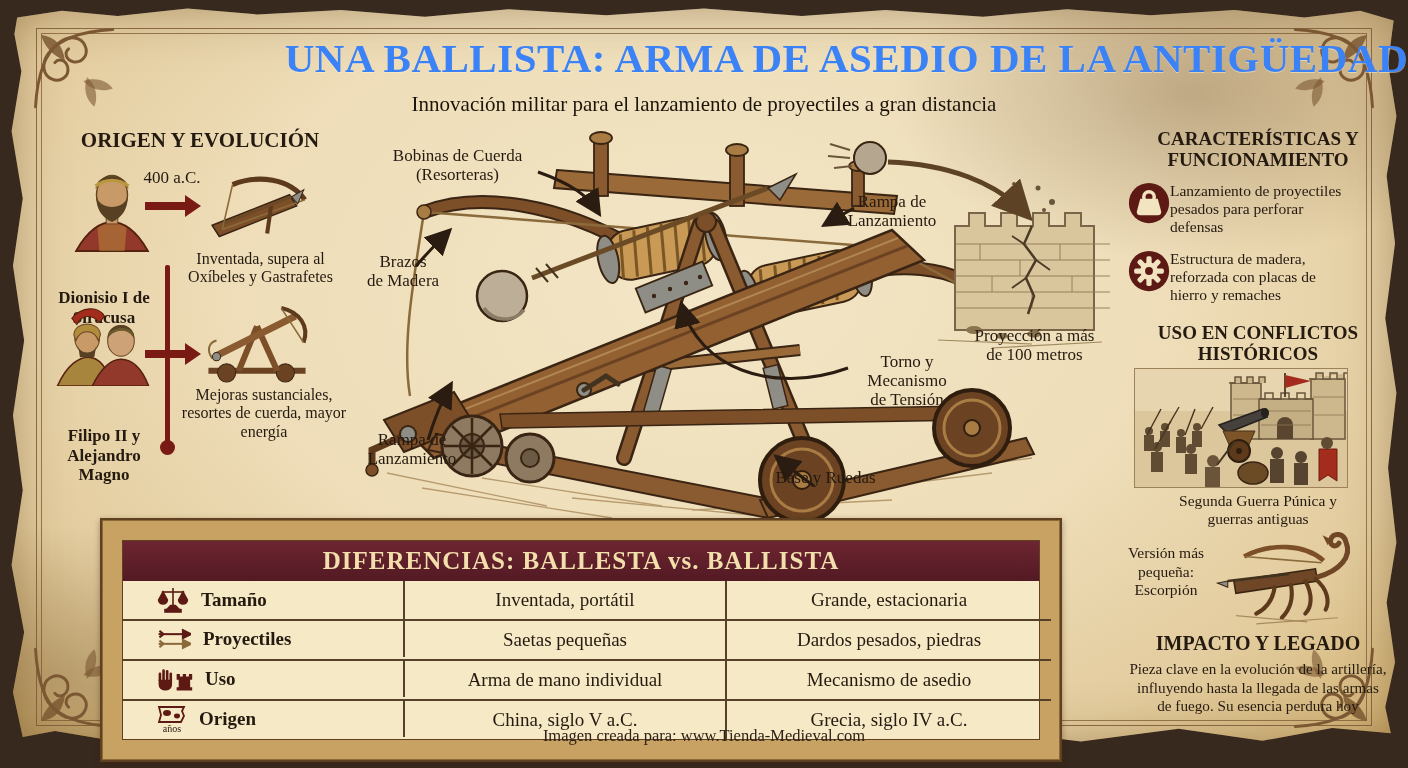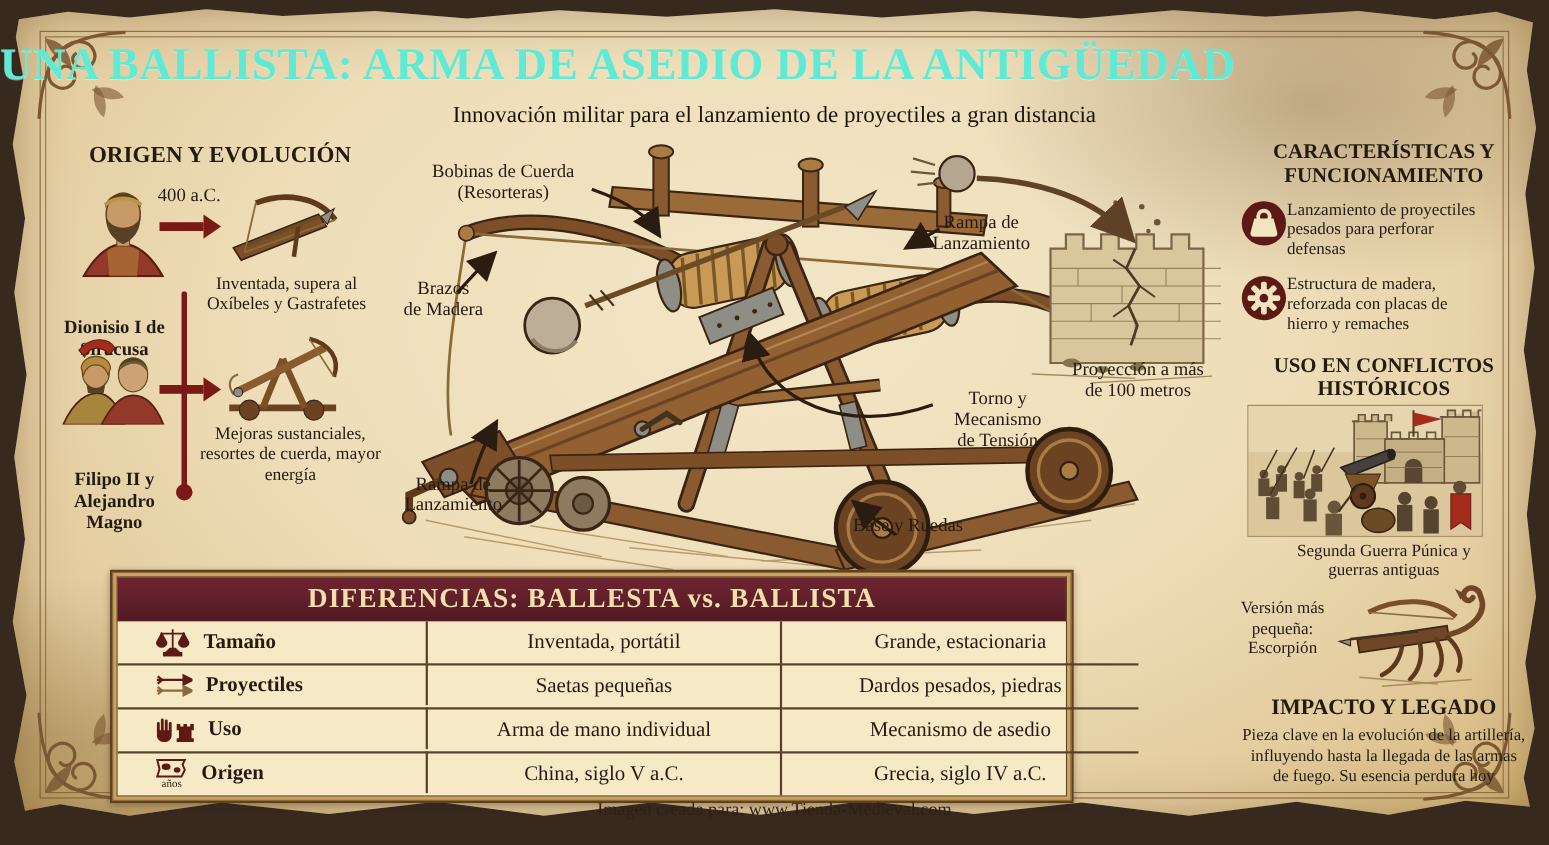--- a/index.html
+++ b/index.html
@@ -13,22 +13,22 @@
     clip-path:polygon(0.8% 1.8%,4% .9%,8% 1.6%,13% .6%,18% 1.4%,24% .8%,30% 1.7%,36% .7%,43% 1.5%,50% .6%,57% 1.6%,63% .8%,70% 1.7%,76% .7%,82% 1.5%,88% .8%,93% 1.8%,97% .9%,99.4% 2.2%,99% 8%,99.6% 15%,98.9% 23%,99.5% 32%,98.8% 42%,99.6% 52%,99% 62%,99.6% 72%,98.9% 80%,99.5% 88%,98.8% 94%,99.2% 97.5%,95% 96.8%,90% 98.5%,84% 96.9%,77% 98.6%,70% 97%,63% 98.4%,56% 96.8%,49% 98.5%,42% 97%,35% 98.6%,28% 96.9%,21% 98.4%,14% 97%,8% 98.6%,3.5% 97.2%,1.2% 98%,0.5% 92%,1.3% 84%,0.4% 75%,1.2% 65%,0.5% 55%,1.3% 45%,0.5% 35%,1.2% 26%,0.4% 17%,1.1% 9%,0.6% 4%);
     box-shadow:inset 0 0 55px rgba(95,62,22,.5);}
   .frame{position:absolute;left:36px;top:28px;right:36px;bottom:42px;border:1.5px solid rgba(123,88,51,.85);pointer-events:none;}
   .frame::before{content:"";position:absolute;inset:4px;border:1px solid rgba(123,88,51,.75);}
   .corner{position:absolute;width:92px;height:92px;color:#7b5833;}
   .c-tl{left:30px;top:24px;}
   .c-tr{right:30px;top:24px;transform:scaleX(-1);}
   .c-bl{left:30px;bottom:36px;transform:scaleY(-1);}
   .c-br{right:30px;bottom:36px;transform:scale(-1,-1);}
   .pre{white-space:pre-line;}
-  .title{position:absolute;left:0;right:0;top:34px;text-align:left;font-size:41px;font-weight:bold;
-         color:#5eead4;letter-spacing:.5px;text-shadow:0 1px 0 rgba(255,244,214,.5);}
+  .title{position:absolute;left:0;right:0;top:34px;text-align:right;font-size:41px;font-weight:bold;
+         color:#3b82f6;letter-spacing:.5px;text-shadow:0 1px 0 rgba(255,244,214,.5);}
   .subtitle{position:absolute;left:0;right:0;top:92px;text-align:center;font-size:21px;color:#1c140b;}
   
   .origin{position:absolute;left:50px;top:128px;width:300px;}
   .o-head{position:absolute;left:0;width:100%;top:0;text-align:center;font-size:21px;font-weight:bold;}
   .o-date{position:absolute;left:72px;top:40px;width:100px;text-align:center;font-size:17px;}
   .tl-line{position:absolute;left:115px;top:137px;width:5px;height:180px;background:#7a1a14;border-radius:2px;}
   .tl-dot{position:absolute;left:110px;top:312px;width:15px;height:15px;border-radius:50%;background:#7a1a14;}
   .tl-arrow{position:absolute;width:40px;height:8px;background:#7a1a14;}
   .tl-arrow::after{content:"";position:absolute;left:100%;top:-7px;border-left:16px solid #7a1a14;
       border-top:11px solid transparent;border-bottom:11px solid transparent;}
@@ -48,21 +48,21 @@
   .r-head{position:absolute;left:0;width:100%;text-align:center;font-size:19px;font-weight:bold;line-height:1.12;}
   .feat{position:absolute;left:16px;display:flex;align-items:flex-start;}
   .feat .txt{font-size:15.5px;line-height:1.16;width:215px;}
   .battle{position:absolute;left:22px;top:240px;border:1px solid #9b8259;}
   .r-cap{position:absolute;left:0;width:100%;text-align:center;font-size:15.5px;line-height:1.18;}
   .esc-txt{position:absolute;left:0;top:416px;width:108px;text-align:center;font-size:15.5px;line-height:1.2;}
   .esc-svg{position:absolute;left:100px;top:400px;}
   .imp-head{top:504px;font-size:20px;}
   .imp-txt{position:absolute;left:-8px;top:532px;width:308px;text-align:center;font-size:15.2px;line-height:1.22;}
   
-  .tframe{position:absolute;left:100px;top:518px;width:876px;background:#c8a262;padding:4px;
+  .tframe{position:absolute;left:100px;top:518px;width:962px;background:#c8a262;padding:20px;
           border:2px solid #5f4020;box-shadow:inset 0 0 0 1px #8a6a38, 0 2px 6px rgba(60,35,10,.4);box-sizing:border-box;}
   .tinner{border:1.5px solid #5f4020;}
   .t-header{height:40px;line-height:40px;text-align:center;font-size:25px;font-weight:bold;letter-spacing:1px;
             color:#f2dfac;background:linear-gradient(#6d2531,#521a23);}
   .t-grid{display:grid;grid-template-columns:282px 322px 324px;background:#f6e9c6;}
   .t-cell{height:38px;display:flex;align-items:center;justify-content:center;font-size:19px;
           border-top:2px solid #57402a;}
   .t-label{justify-content:flex-start;padding-left:34px;gap:12px;font-weight:bold;box-sizing:border-box;}
   .colsep{border-right:2px solid #57402a;}
   .r0{border-top:none;}

